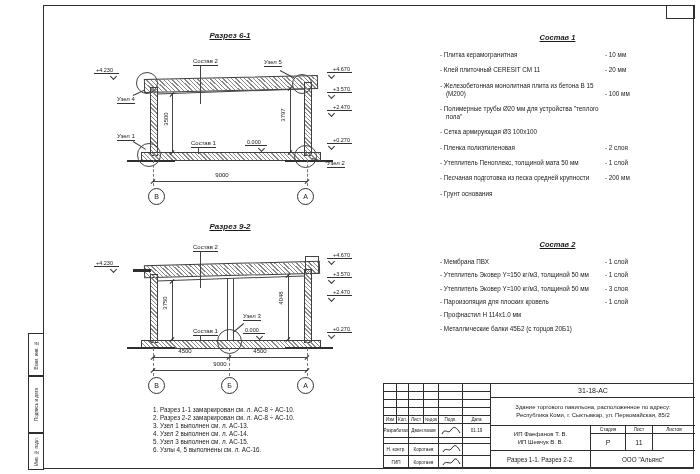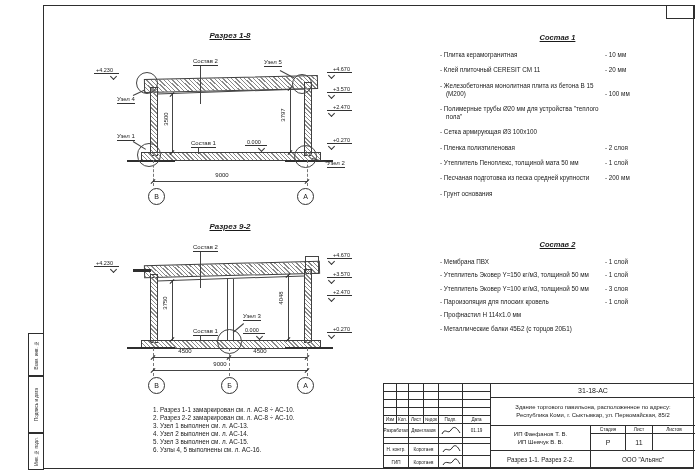--- a/index.html
+++ b/index.html
@@ -57,21 +57,21 @@
   <div class="sidebox" style="left:28px;top:333px;height:42px;">
     <span>Взам. инв. №</span>
     </div>
   <div class="sidebox" style="left:28px;top:375px;height:57px;">
     <span>Подпись и дата</span>
     </div>
   <div class="sidebox" style="left:28px;top:432px;height:36px;">
     <span>Инв. № подл.</span>
     </div>
 
-  <div class="sec-title" style="left:150px;top:31px;width:160px;">Разрез 1-8</div>
+  <div class="sec-title" style="left:150px;top:31px;width:160px;">Разрез 6-1</div>
 
   <div class="hatch" style="left:144px;top:77px;width:172px;height:12px;transform:rotate(-1.3deg);"></div>
   <div class="hline" style="left:157px;top:91px;width:147px;transform:rotate(-2deg);"></div>
   <div class="hatch" style="left:150px;top:87px;width:6px;height:67px;"></div>
   <div class="hatch" style="left:304px;top:82px;width:6px;height:72px;"></div>
   <div class="hatch" style="left:141px;top:152px;width:178px;height:7px;"></div>
   <div class="solidbar" style="left:127px;top:160px;width:48px;height:2px;"></div>
   <div class="solidbar" style="left:285px;top:160px;width:48px;height:2px;"></div>
 
   <div class="dcirc" style="left:136px;top:72px;width:20px;height:20px;"></div>

